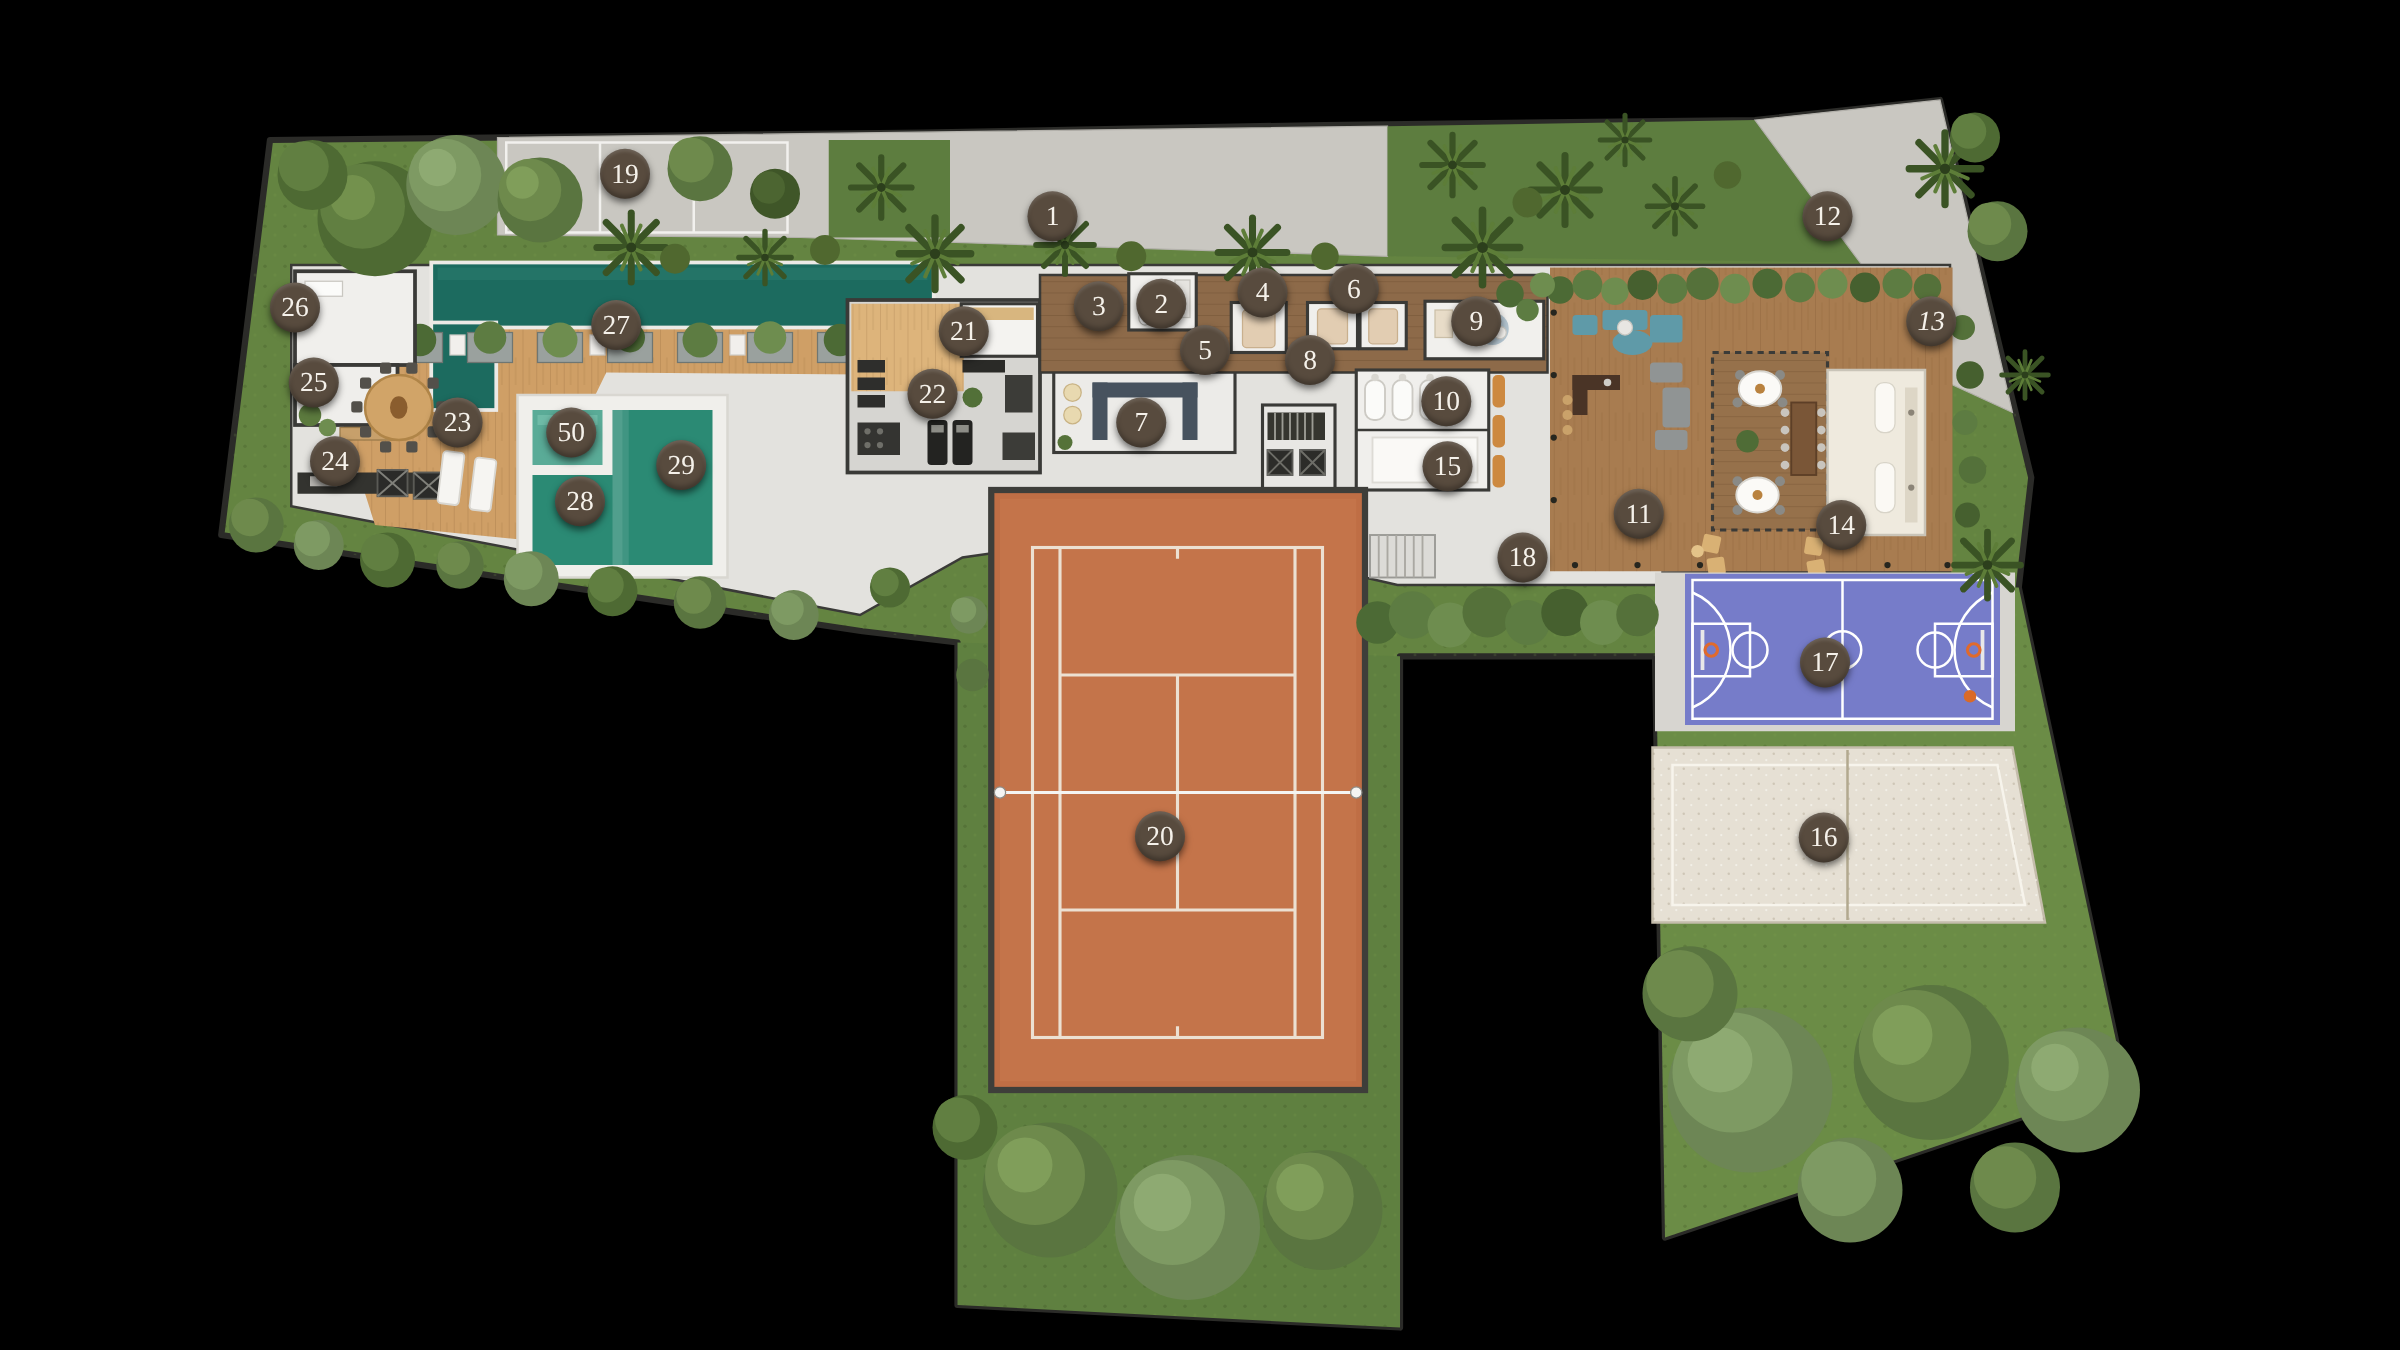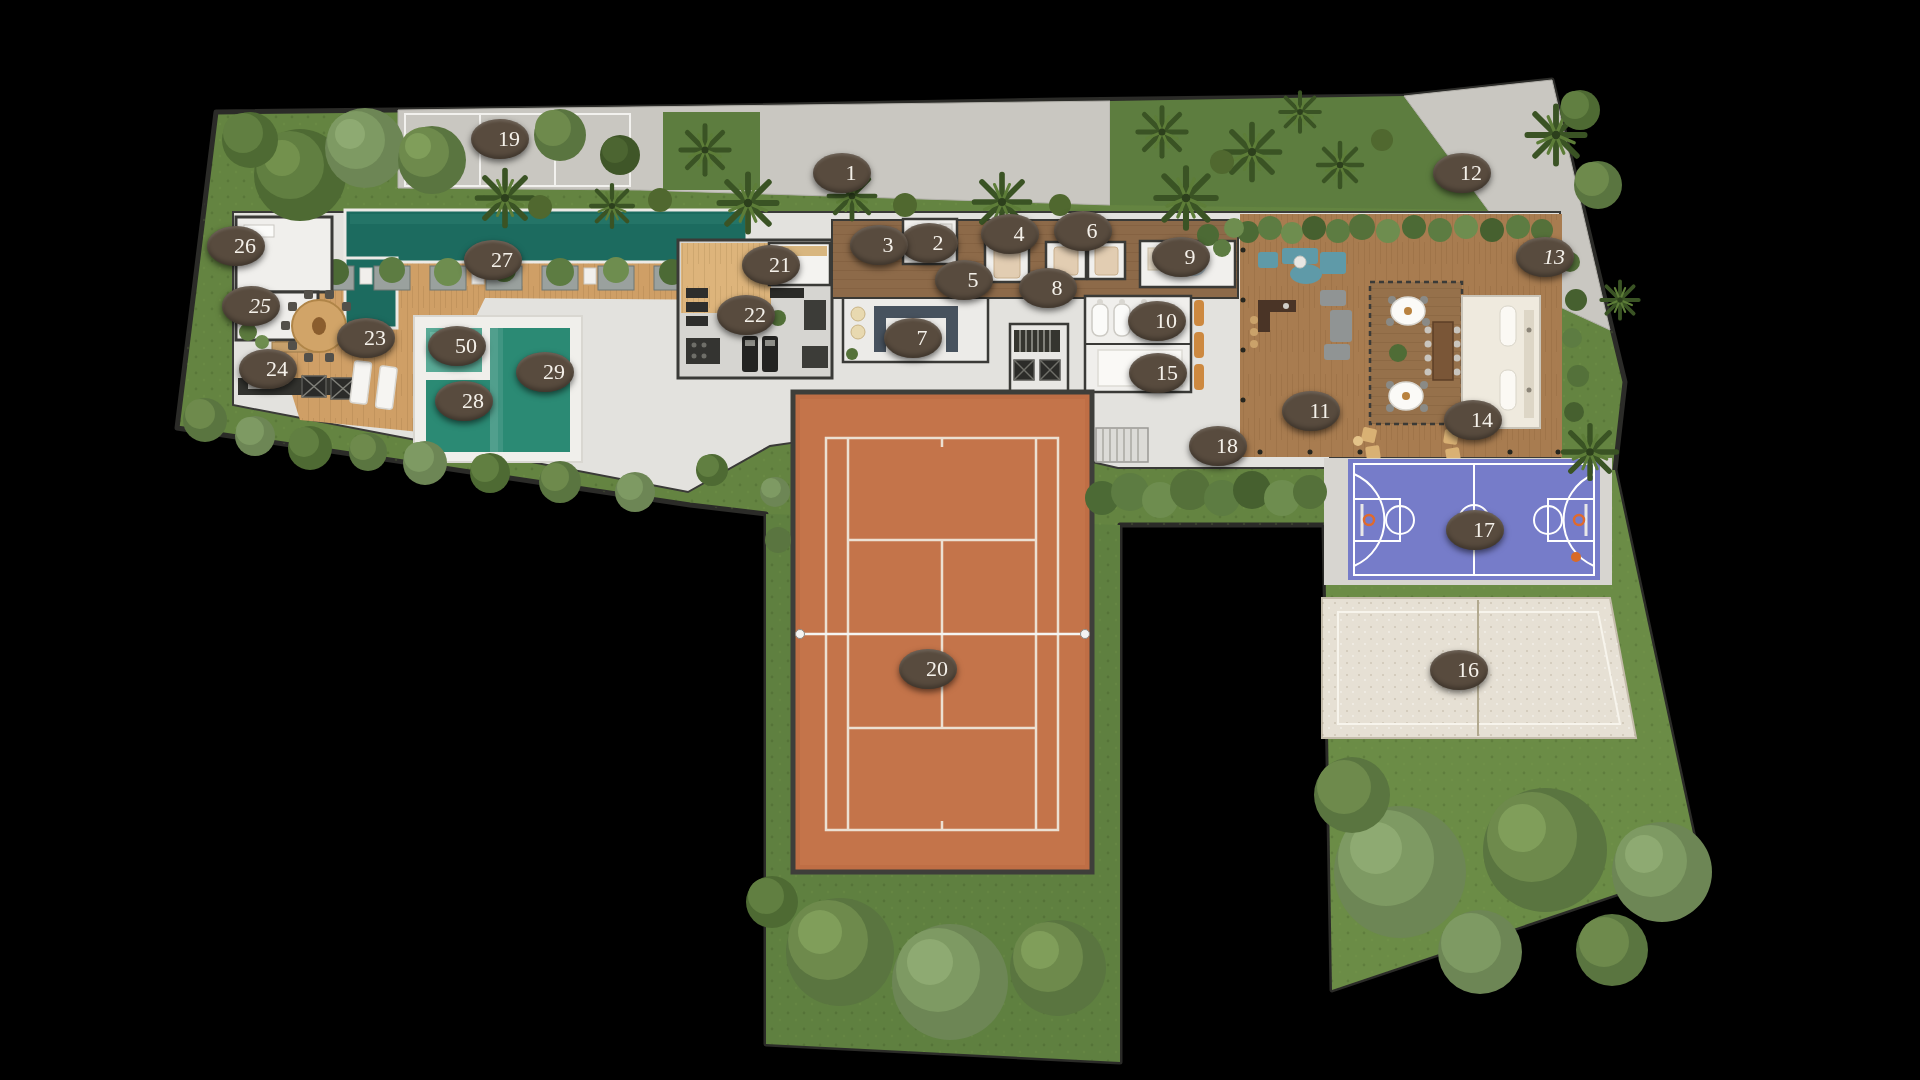--- a/index.html
+++ b/index.html
@@ -4,21 +4,21 @@
 <style>
   html,body{margin:0;padding:0;background:#000;}
   #stage{position:relative;width:1920px;height:1080px;background:#000;overflow:hidden;
          font-family:"Liberation Serif","DejaVu Serif",serif;}
   #plan-svg{position:absolute;left:0;top:0;}
   .marker{position:absolute;width:40px;height:40px;border-radius:50%;
           background:#584b3e;
           box-shadow:inset 0 2px 3px rgba(255,255,255,.14), inset 0 -3px 4px rgba(0,0,0,.28), 0 3px 6px rgba(0,0,0,.55);
           color:#f5f1ea;display:flex;align-items:center;justify-content:center;
           font-size:22px;line-height:1;transform:translate(-50%,-50%);
-          user-select:none;cursor:pointer;padding-left:18px;}
+          user-select:none;cursor:pointer;}
 </style>
 </head>
 <body>
 
 <div id="stage">
 
 <svg id="plan-svg" width="1920" height="1080" viewBox="0 0 1920 1080">
   <defs>
     <clipPath id="siteClip">
       <path d="M216,112 L740,106 L1060,100 L1404,96 L1552,80 L1625,382 L1615,470 L1700,866 L1332,990 L1324,525 L1120,525 L1120,1062 L766,1044 L766,514 L690,505 L177,428 Z"></path>
@@ -637,29 +637,29 @@
       <div class="marker" style="left: 913px; top: 338px;">7</div>
       <div class="marker" style="left: 1048px; top: 288px;">8</div>
       <div class="marker" style="left: 1181px; top: 257px;">9</div>
       <div class="marker" style="left: 1157px; top: 321px;">10</div>
       <div class="marker" style="left: 1311px; top: 411px;">11</div>
       <div class="marker" style="left: 1462px; top: 173px;">12</div>
       <div class="marker" style="left: 1545px; top: 257px; font-style: italic;">13</div>
       <div class="marker" style="left: 1473px; top: 393px; margin-top: 27px;">14</div>
       <div class="marker" style="left: 1158px; top: 373px;">15</div>
       <div class="marker" style="left: 1459px; top: 670px;">16</div>
-      <div class="marker" style="left: 1460px; top: 530px; margin-left: 15px;">17</div>
+      <div class="marker" style="left: 1460px; top: 530px;">17</div>
       <div class="marker" style="left: 1181px; top: 446px; margin-left: 37px;">18</div>
       <div class="marker" style="left: 500px; top: 139px;">19</div>
       <div class="marker" style="left: 928px; top: 669px;">20</div>
       <div class="marker" style="left: 771px; top: 265px;">21</div>
       <div class="marker" style="left: 746px; top: 315px;">22</div>
       <div class="marker" style="left: 366px; top: 338px;">23</div>
       <div class="marker" style="left: 268px; top: 369px; text-align: center;">24</div>
-      <div class="marker" style="left: 251px; top: 306px; font-style: italic;">25</div>
+      <div class="marker" style="left: 251px; top: 306px;">25</div>
       <div class="marker" style="left: 236px; top: 246px;">26</div>
       <div class="marker" style="left: 493px; top: 260px;">27</div>
       <div class="marker" style="left: 464px; top: 401px;">28</div>
       <div class="marker" style="left: 545px; top: 372px;">29</div>
       <div class="marker" style="left: 457px; top: 346px;">50</div>
     </div>
 
 </div>
 
 </body></html>

